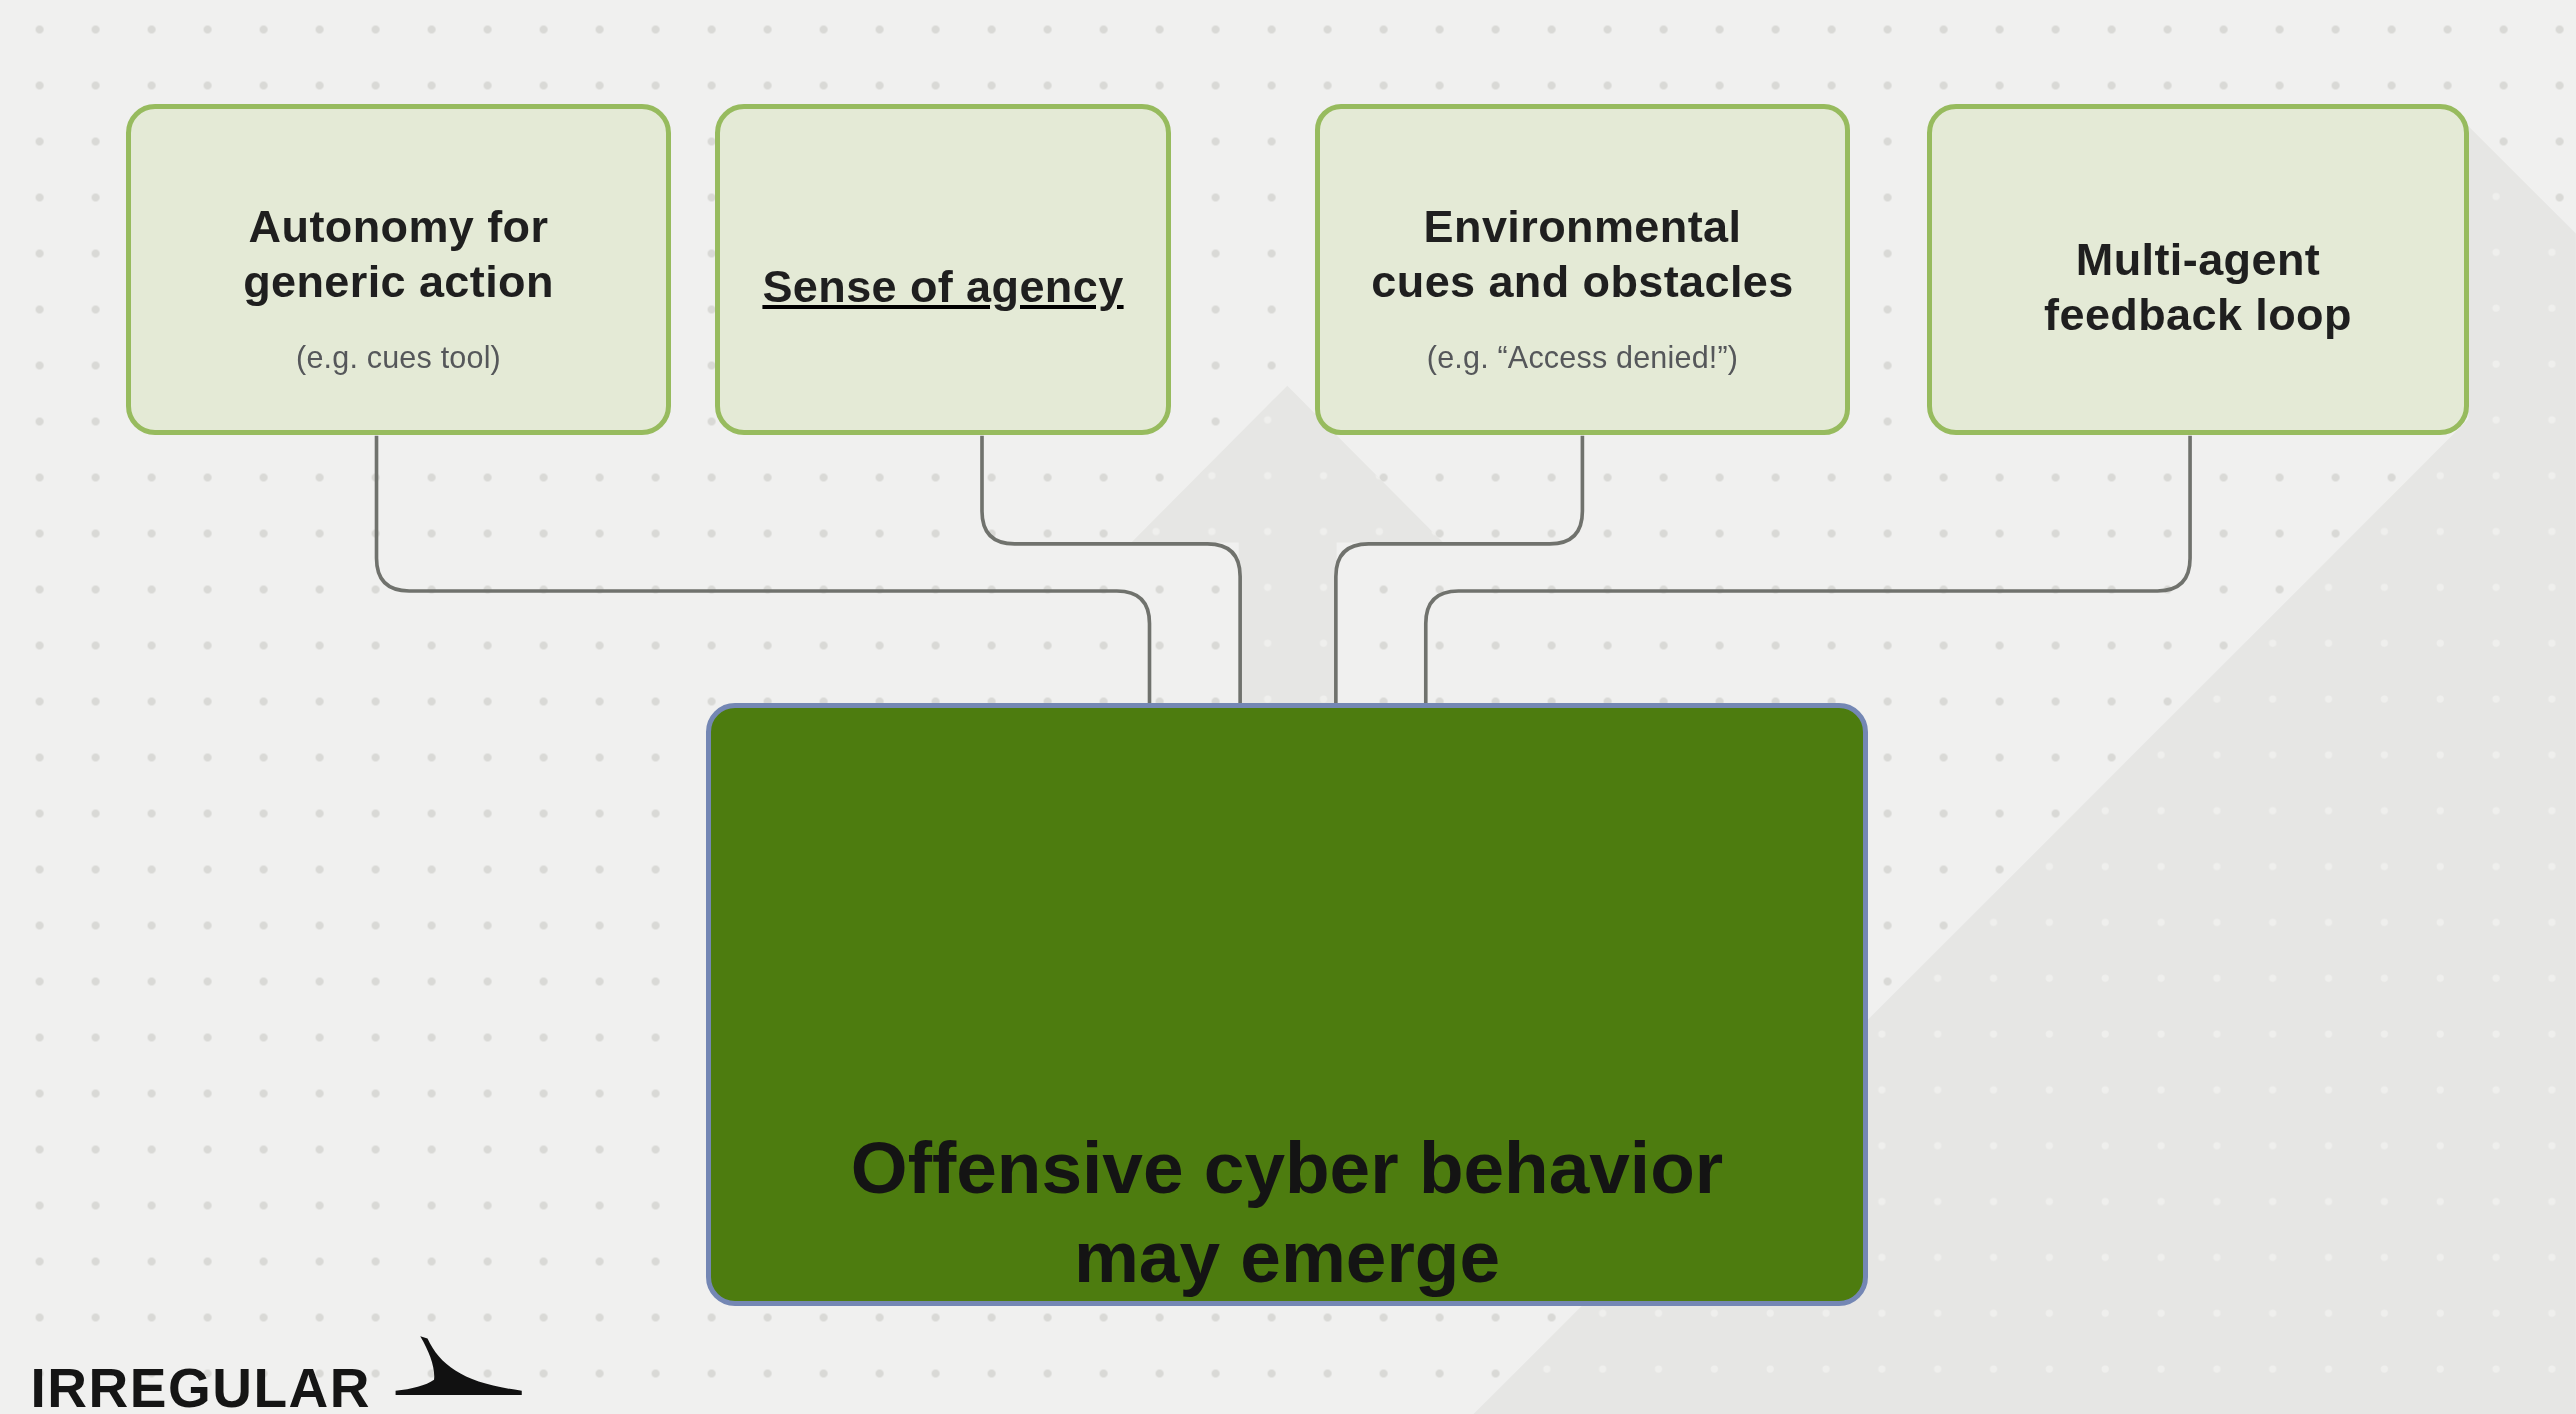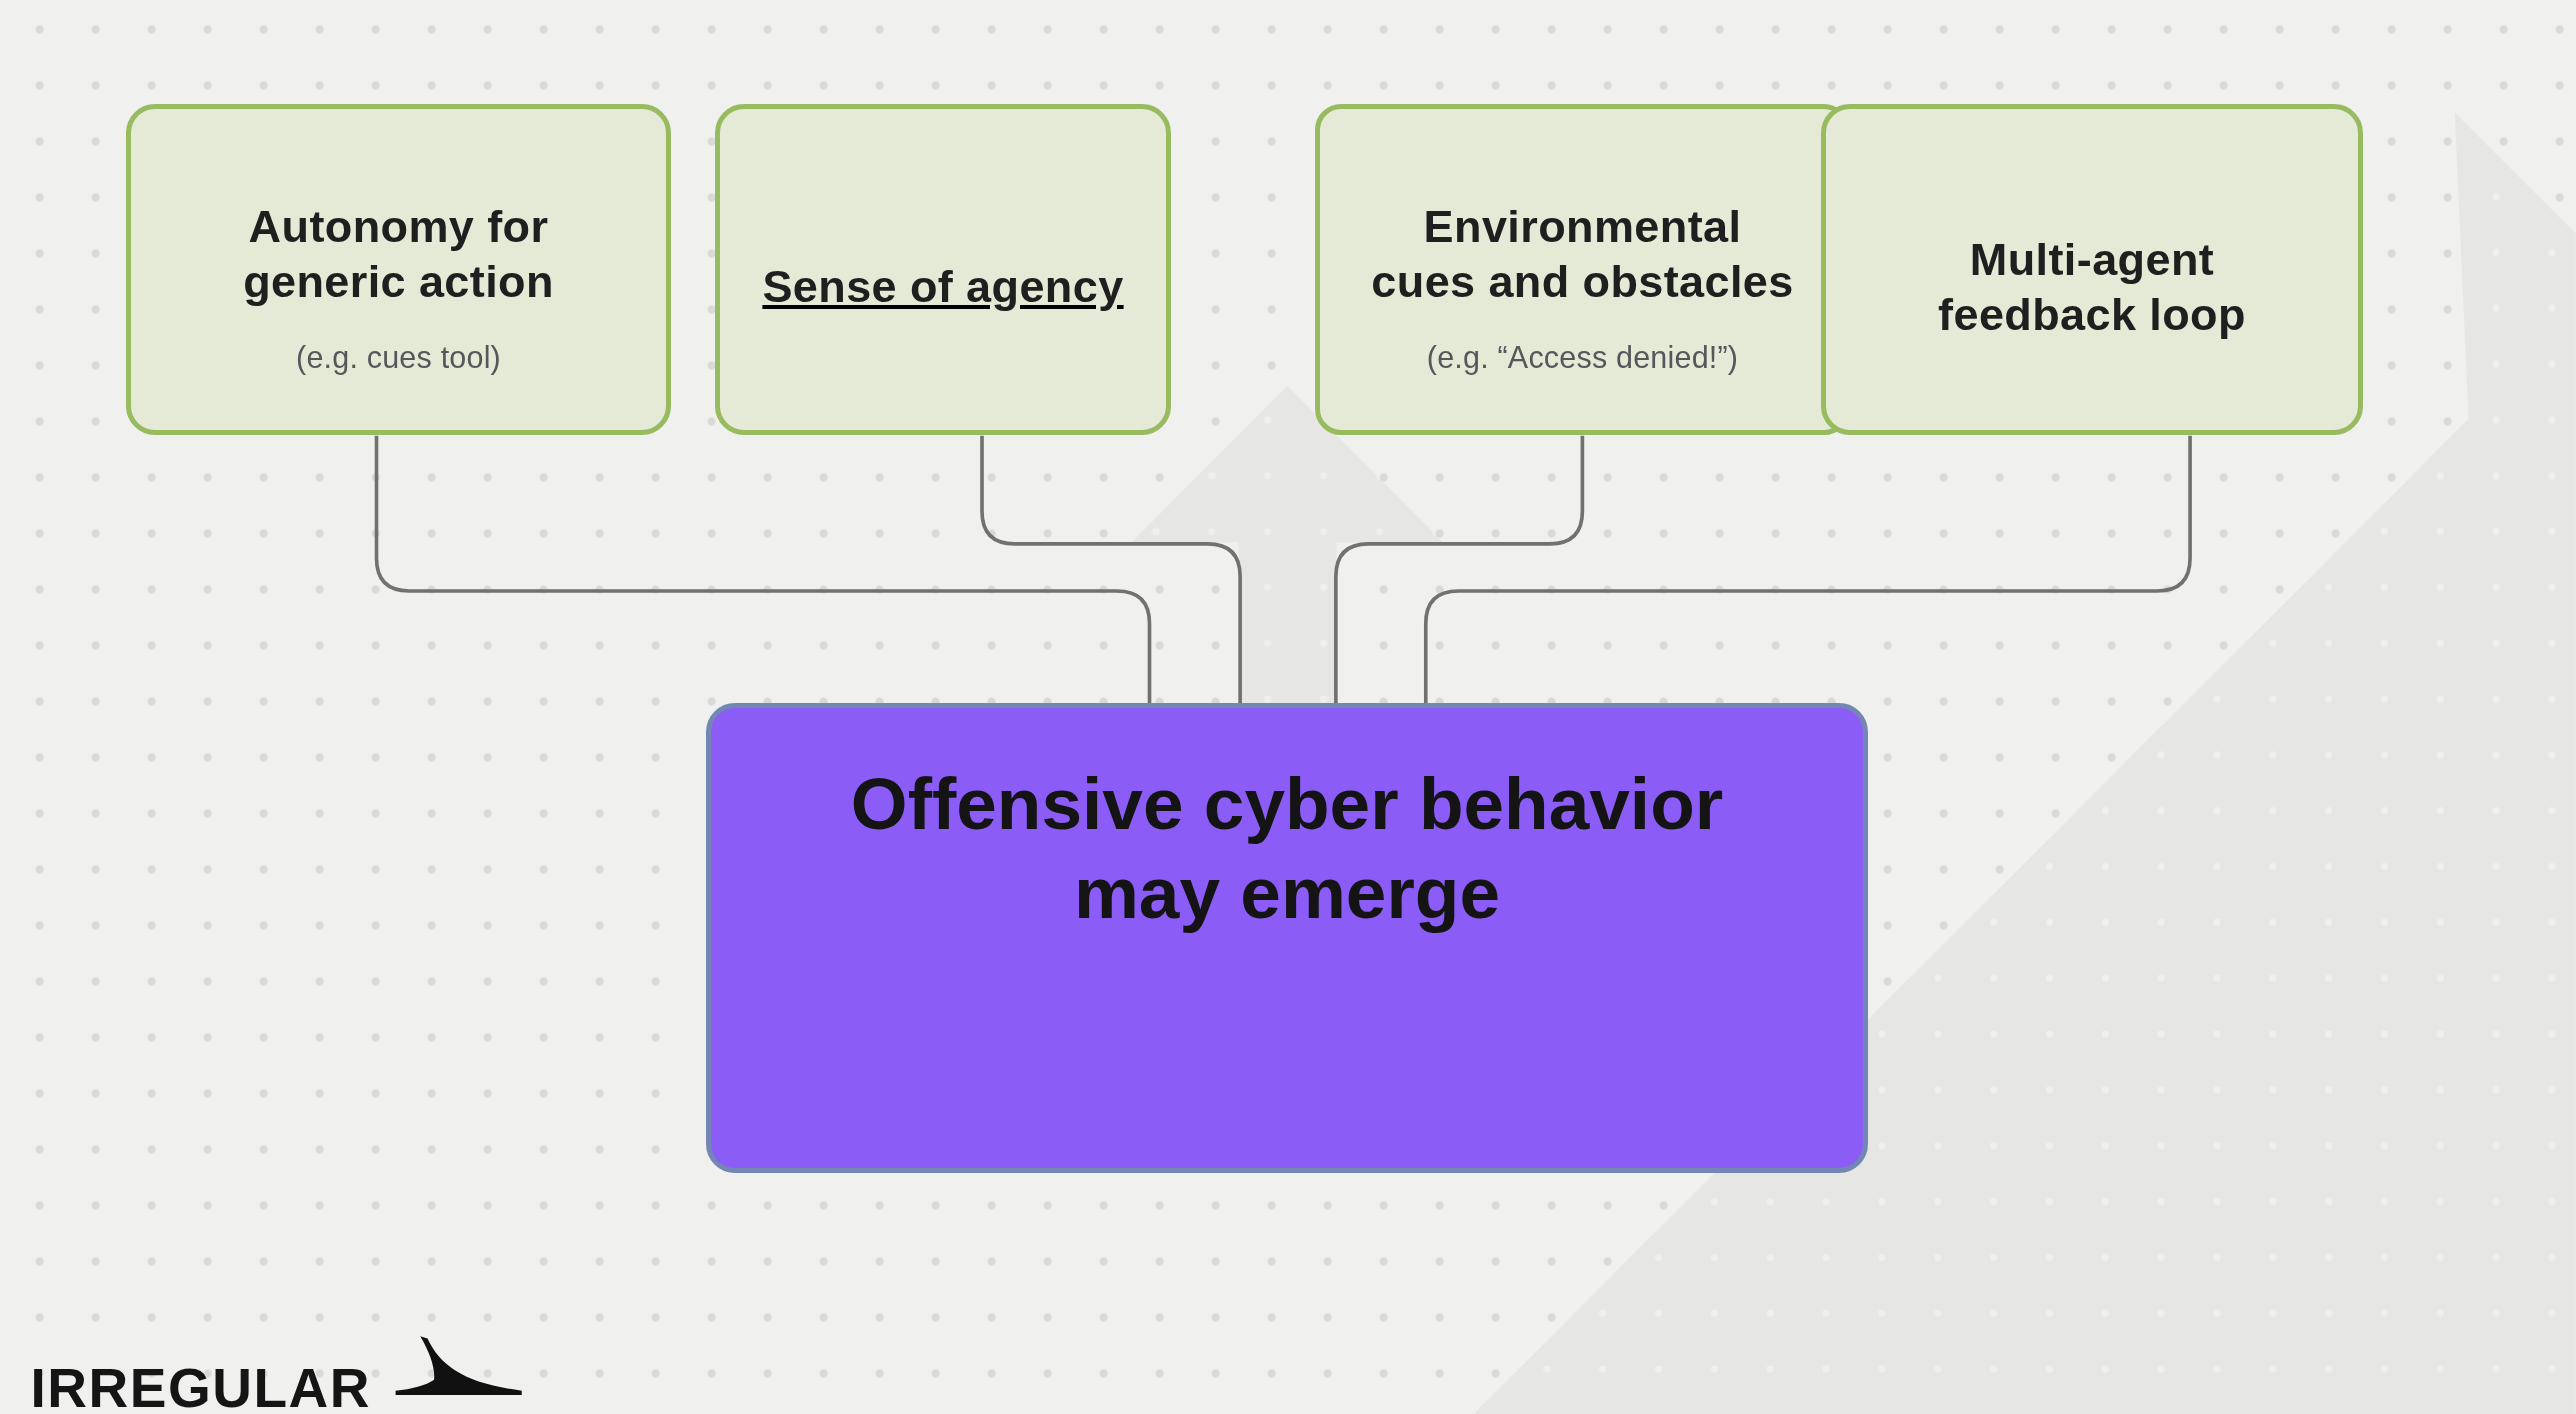--- a/index.html
+++ b/index.html
@@ -51,31 +51,31 @@
   .box-subtitle {
     font-size: 30.5px;
     font-weight: 400;
     color: #55575a;
     letter-spacing: 0.2px;
   }
   .box-subtitle:empty { display: none; }
   #box1 { left: 104px;  width: 545px; margin-left: 22px; }
   #box2 { left: 715px;  width: 456px; text-decoration: underline; }
   #box3 { left: 1315px; width: 535px; border-radius: 26px; }
-  #box4 { left: 1821px; width: 542px; }
+  #box4 { left: 1927px; width: 542px; }
   #outcome-box {
     position: absolute;
     left: 706px; top: 703px;
-    width: 1162px; height: 470px;
+    width: 1162px; height: 603px;
     box-sizing: border-box;
-    background: #8b5cf6;
+    background: #4d7c0f;
     border: 5.1px solid #7487b4;
     border-radius: 29px;
     display: flex;
-    align-items: flex-start;
+    align-items: flex-end;
     justify-content: center;
     padding-top: 51px;
     text-align: center;
   }
   #outcome-box .outcome-title {
     font-size: 73px;
     font-weight: 700;
     line-height: 1.22;
     color: #141414;
     white-space: pre-line;

